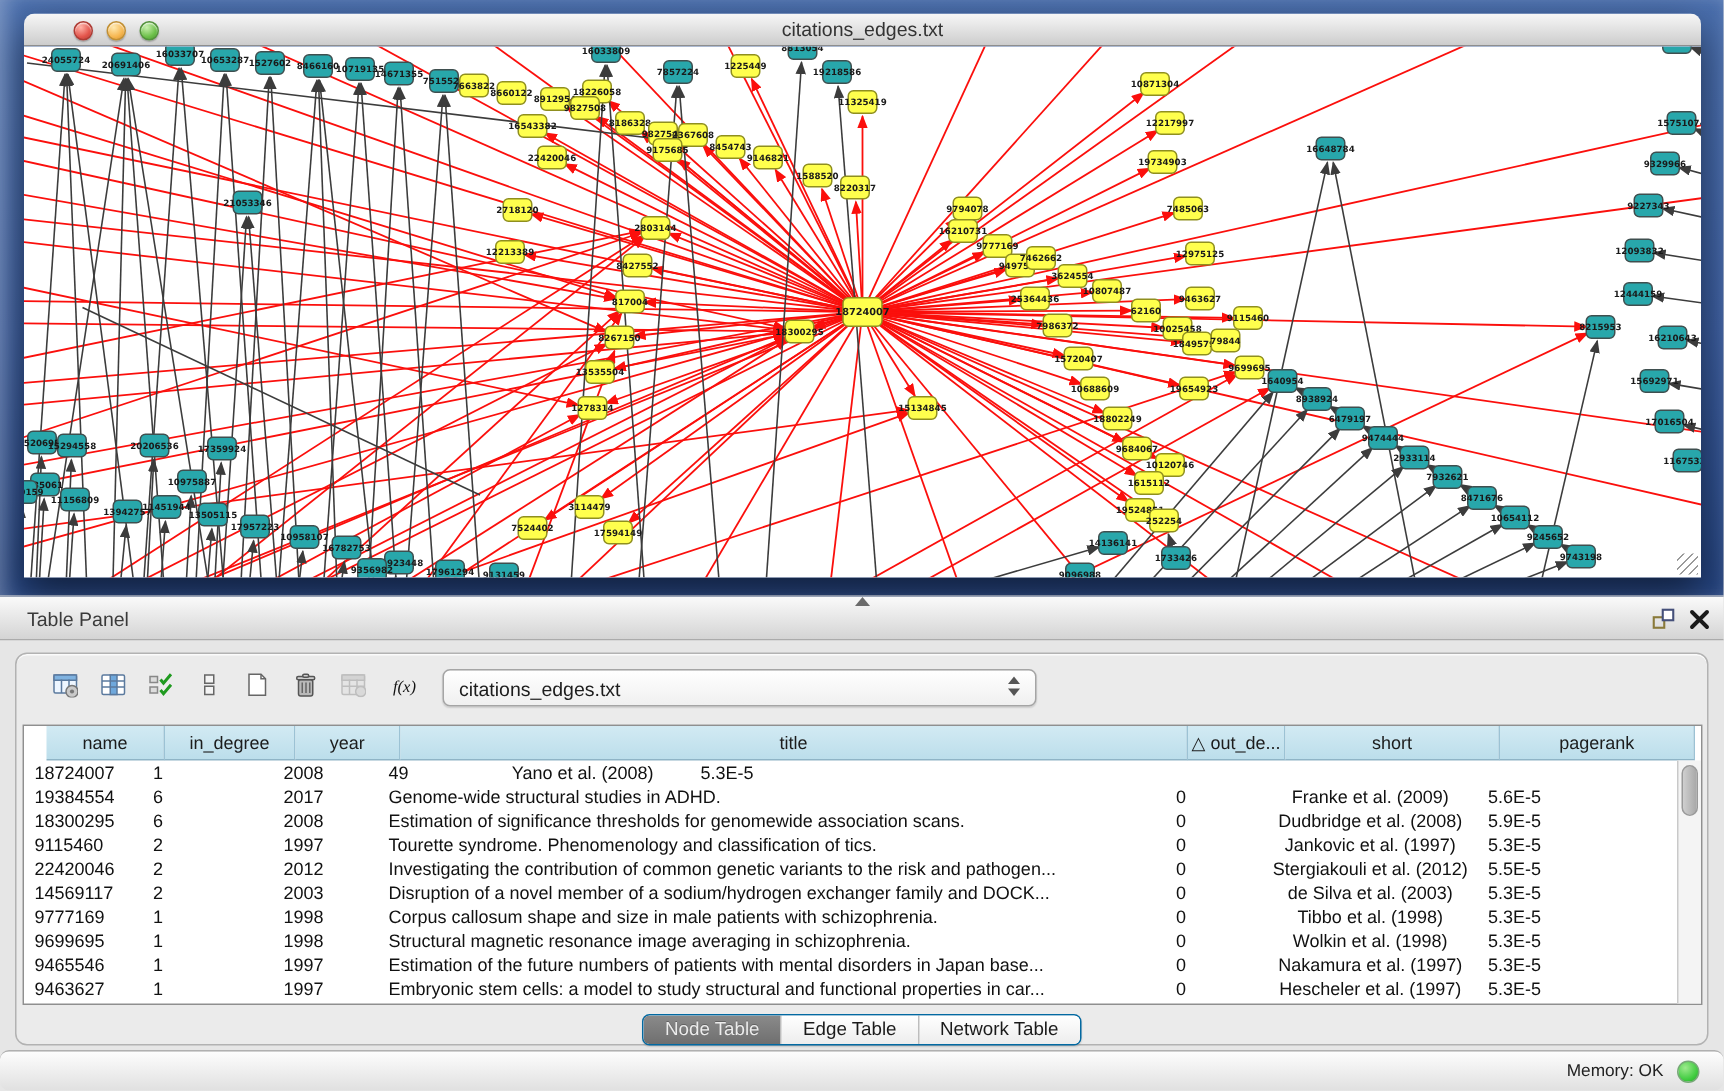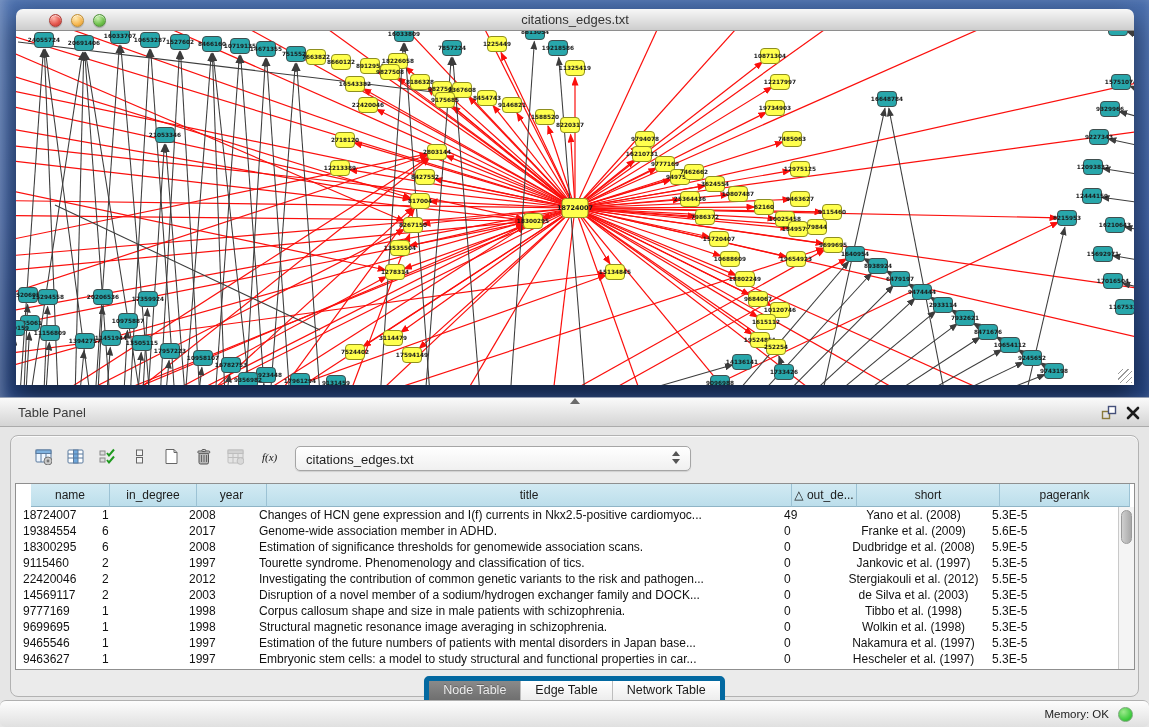--- a/index.html
+++ b/index.html
@@ -71,21 +71,21 @@
   .td { font-size:12px; color:#111; line-height:16px; padding-left:7px;
     overflow:hidden; white-space:nowrap; }
   .td.center { text-align:center; padding-left:0; }
   .vscroll { position:absolute; right:0; top:23px; width:16px; bottom:0;
     background:#f4f4f4; border-left:1px solid #c9c9c9; }
   .vthumb { position:absolute; left:2px; top:3px; width:11px; height:34px; border-radius:6px;
     background:linear-gradient(90deg,#cfcfcf,#a8a8a8); border:1px solid #9a9a9a; }
 
   
   .tabs { position:absolute; left:0; right:0; top:240px; text-align:center; }
-  .seg { display:inline-flex; border:5px solid #0369a1; border-radius:5px; overflow:hidden;
+  .seg { display:inline-flex; border:1px solid #0369a1; border-radius:5px; overflow:hidden;
     background:#fff; box-shadow:0 1px 1px rgba(0,0,0,.12); }
   .seg span { display:block; height:19px; line-height:19px; font-size:12.5px;
     padding:0 14px; color:#1a1a1a; background:linear-gradient(180deg,#ffffff,#ededed);
     border-left:1px solid #bdbdbd; }
   .seg span:first-child { border-left:none; }
   .seg span.active { background:linear-gradient(180deg,#8a8a8a,#6f6f6f); color:#ececec;
     text-shadow:0 -1px 0 rgba(0,0,0,.25); }
 
   
   .statusbar { position:absolute; left:0; top:700px; width:1149px; height:27px;
@@ -645,30 +645,29 @@
           <div class="th" style="width: 525px;">title</div>
           <div class="th" style="width: 65px;">△ out_de...</div>
           <div class="th" style="width: 143px;">short</div>
           <div class="th" style="width: 130px;">pagerank</div>
         </div>
       <div class="tbody" id="table-body">
           <div class="tr">
             <div class="td" style="width: 79px;">18724007</div>
             <div class="td" style="width: 87px;">1</div>
             <div class="td" style="width: 70px;">2008</div>
-            <div class="td" style="width: 525px;">Changes of HCN gene expression and I(f) currents in Nkx2.5-positive cardiomyoc...</div>
             <div class="td" style="width: 65px;">49</div>
             <div class="td center" style="width: 143px;">Yano et al. (2008)</div>
             <div class="td" style="width: 130px;">5.3E-5</div>
           </div>
           <div class="tr">
             <div class="td" style="width: 79px;">19384554</div>
             <div class="td" style="width: 87px;">6</div>
             <div class="td" style="width: 70px;">2017</div>
-            <div class="td" style="width: 525px;">Genome-wide association member in ADHD.</div>
+            <div class="td" style="width: 525px;">Genome-wide structural studies in ADHD.</div>
             <div class="td" style="width: 65px;">0</div>
             <div class="td center" style="width: 143px;">Franke et al. (2009)</div>
             <div class="td" style="width: 130px;">5.6E-5</div>
           </div>
           <div class="tr">
             <div class="td" style="width: 79px;">18300295</div>
             <div class="td" style="width: 87px;">6</div>
             <div class="td" style="width: 70px;">2008</div>
             <div class="td" style="width: 525px;">Estimation of significance thresholds for genomewide association scans.</div>
             <div class="td" style="width: 65px;">0</div>

